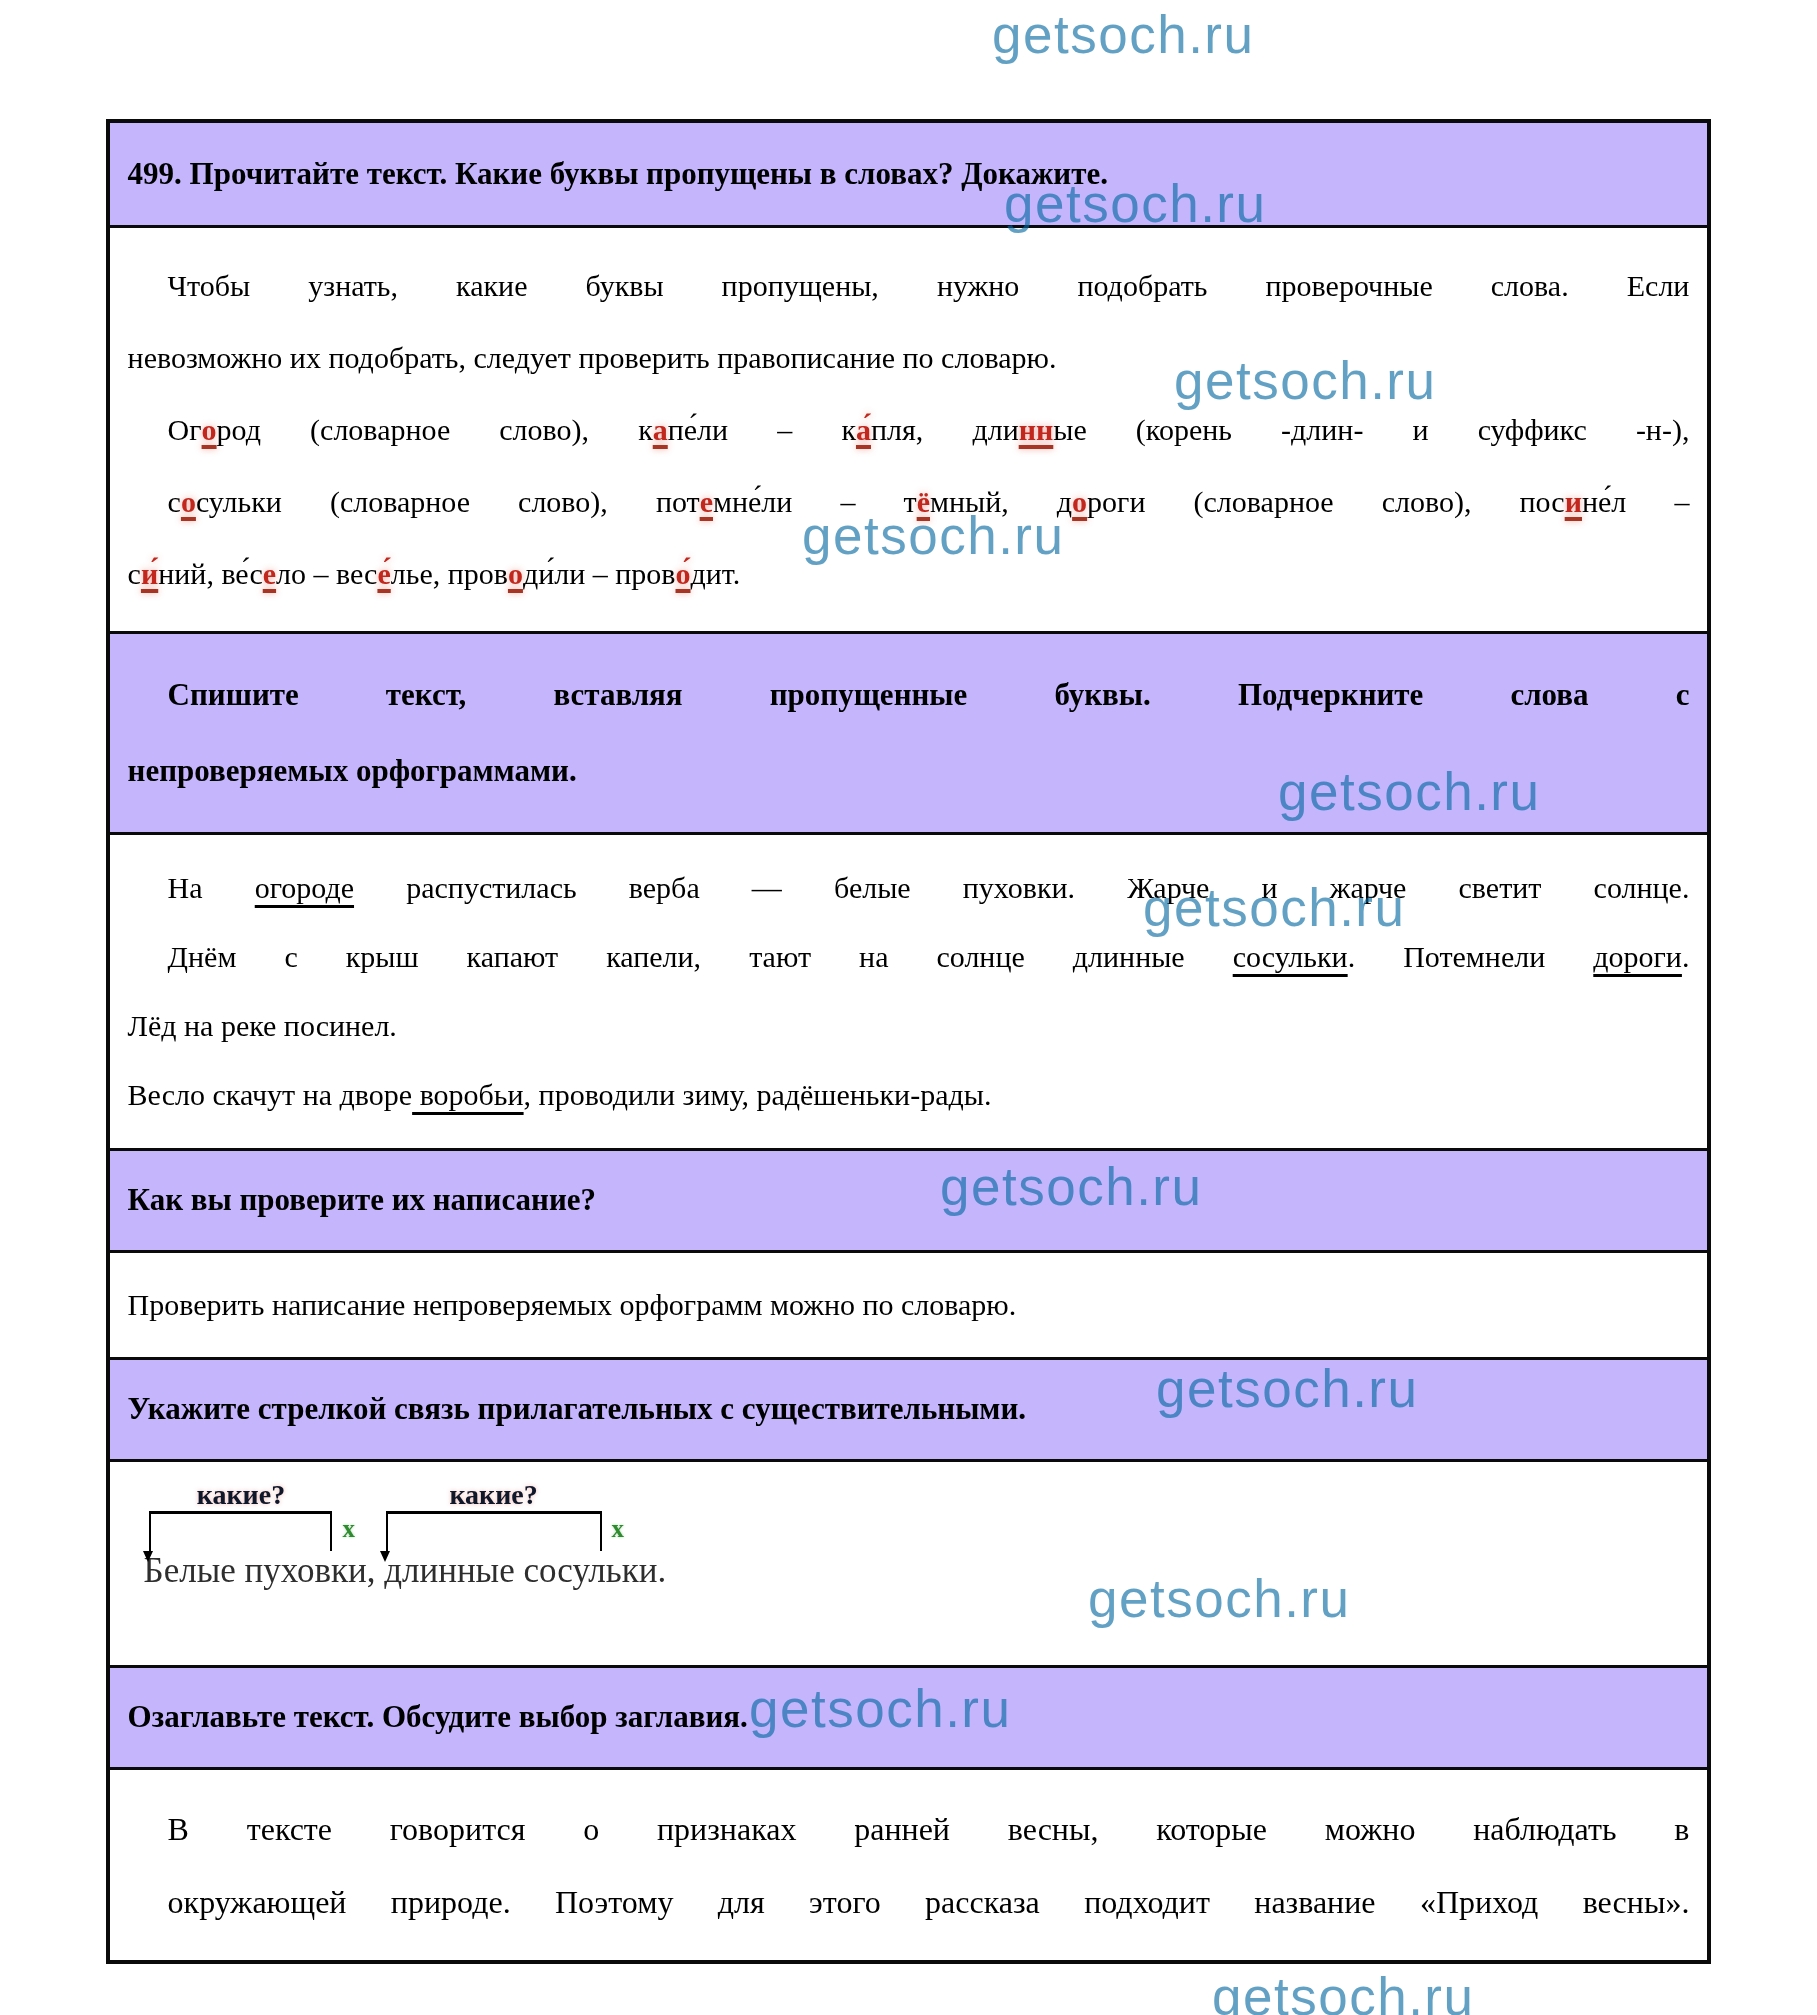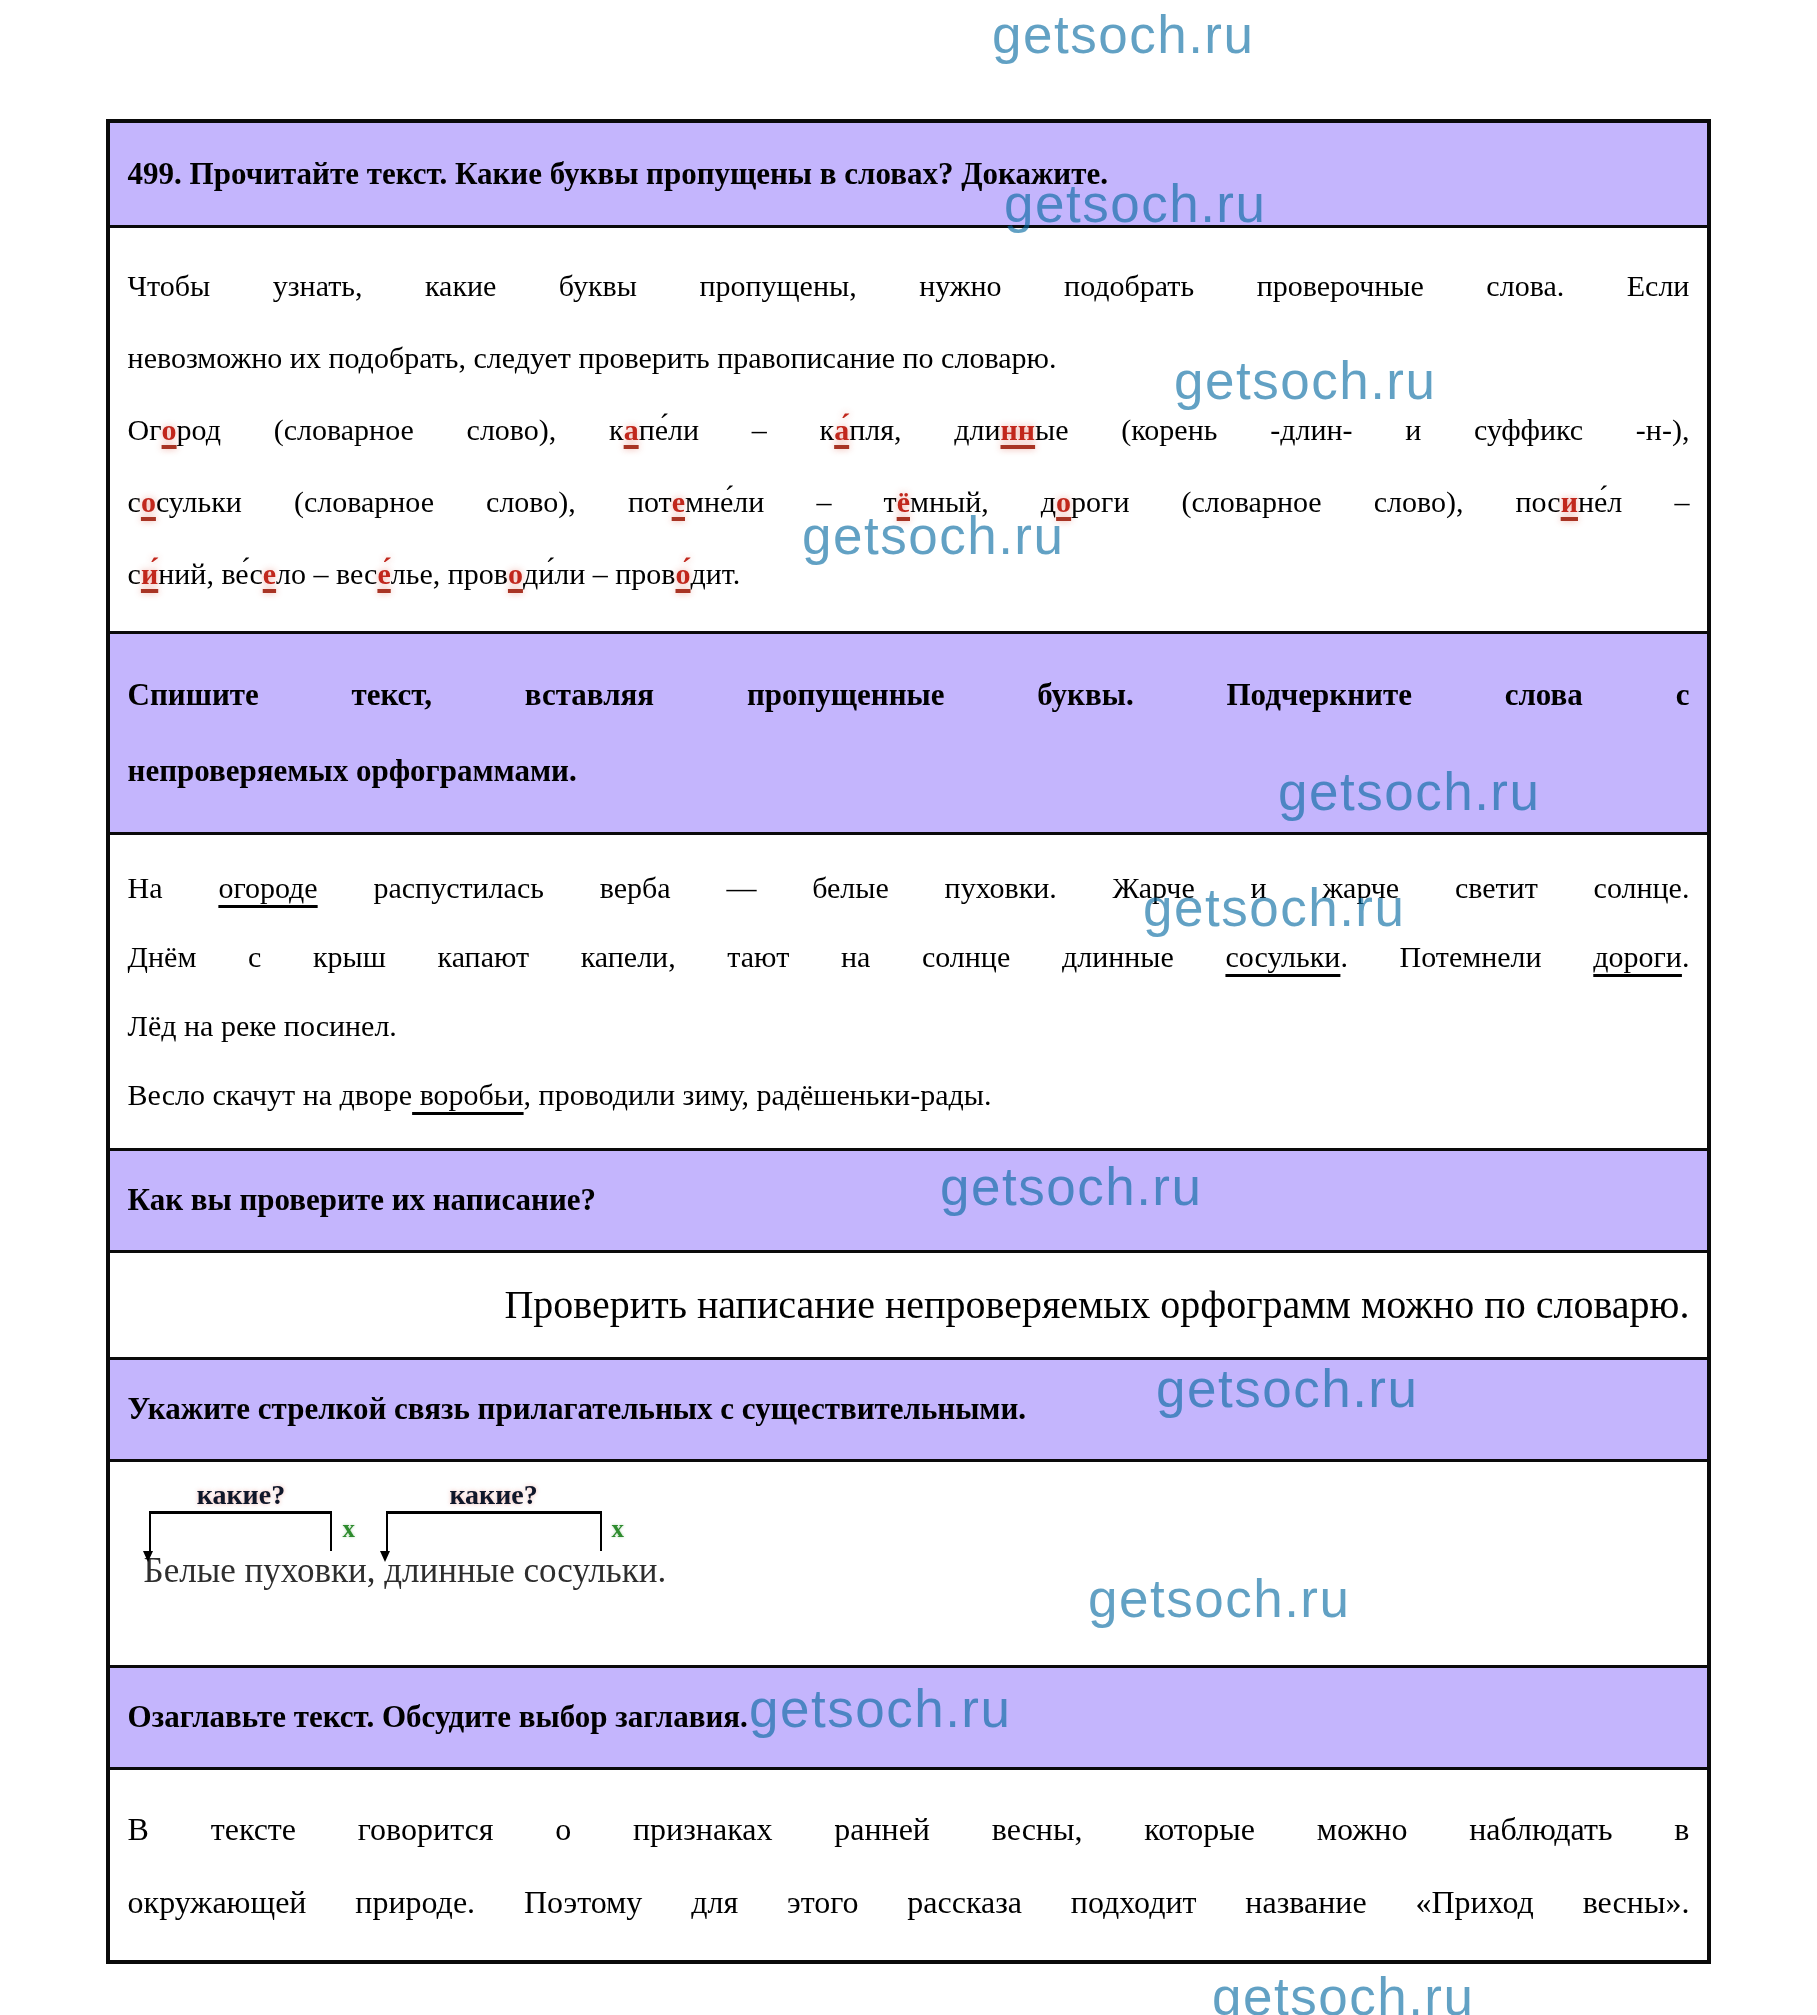--- a/index.html
+++ b/index.html
@@ -31,25 +31,25 @@
   .header{
     background:#c4b5fd;
     font-weight:bold;
     font-size:31px;
   }
   .h-single{display:flex;align-items:center;min-height:102px;}
   .h-multi{padding:23.4px 17.6px;line-height:76px;}
 
   .a1{padding:22px 17.6px 20.5px;line-height:72px;font-size:30px;}
   .a2{padding:17.6px 17.6px 19px;line-height:69px;font-size:30px;}
-  .a3{display:flex;align-items:center;min-height:107px;font-size:40px;justify-content:flex-end;}
+  .a3{display:flex;align-items:center;min-height:107px;font-size:30px;}
   .a5{padding:23.4px 17.6px 20.5px;line-height:73px;font-size:32px;}
 
   .tline{text-align:left;}
-  .tline.just{text-align:justify;text-align-last:justify;}
+  .tline.just{text-align:justify;text-align-last:justify;margin-left:40px;}
 
   
   .hl{
     color:#c1271c;
     font-weight:bold;
     text-decoration:underline;
     text-decoration-thickness:3.7px;
     text-decoration-color:#a83424;
     text-underline-offset:5.1px;
     text-shadow:0 0 7.3px rgba(214,70,50,.45);

